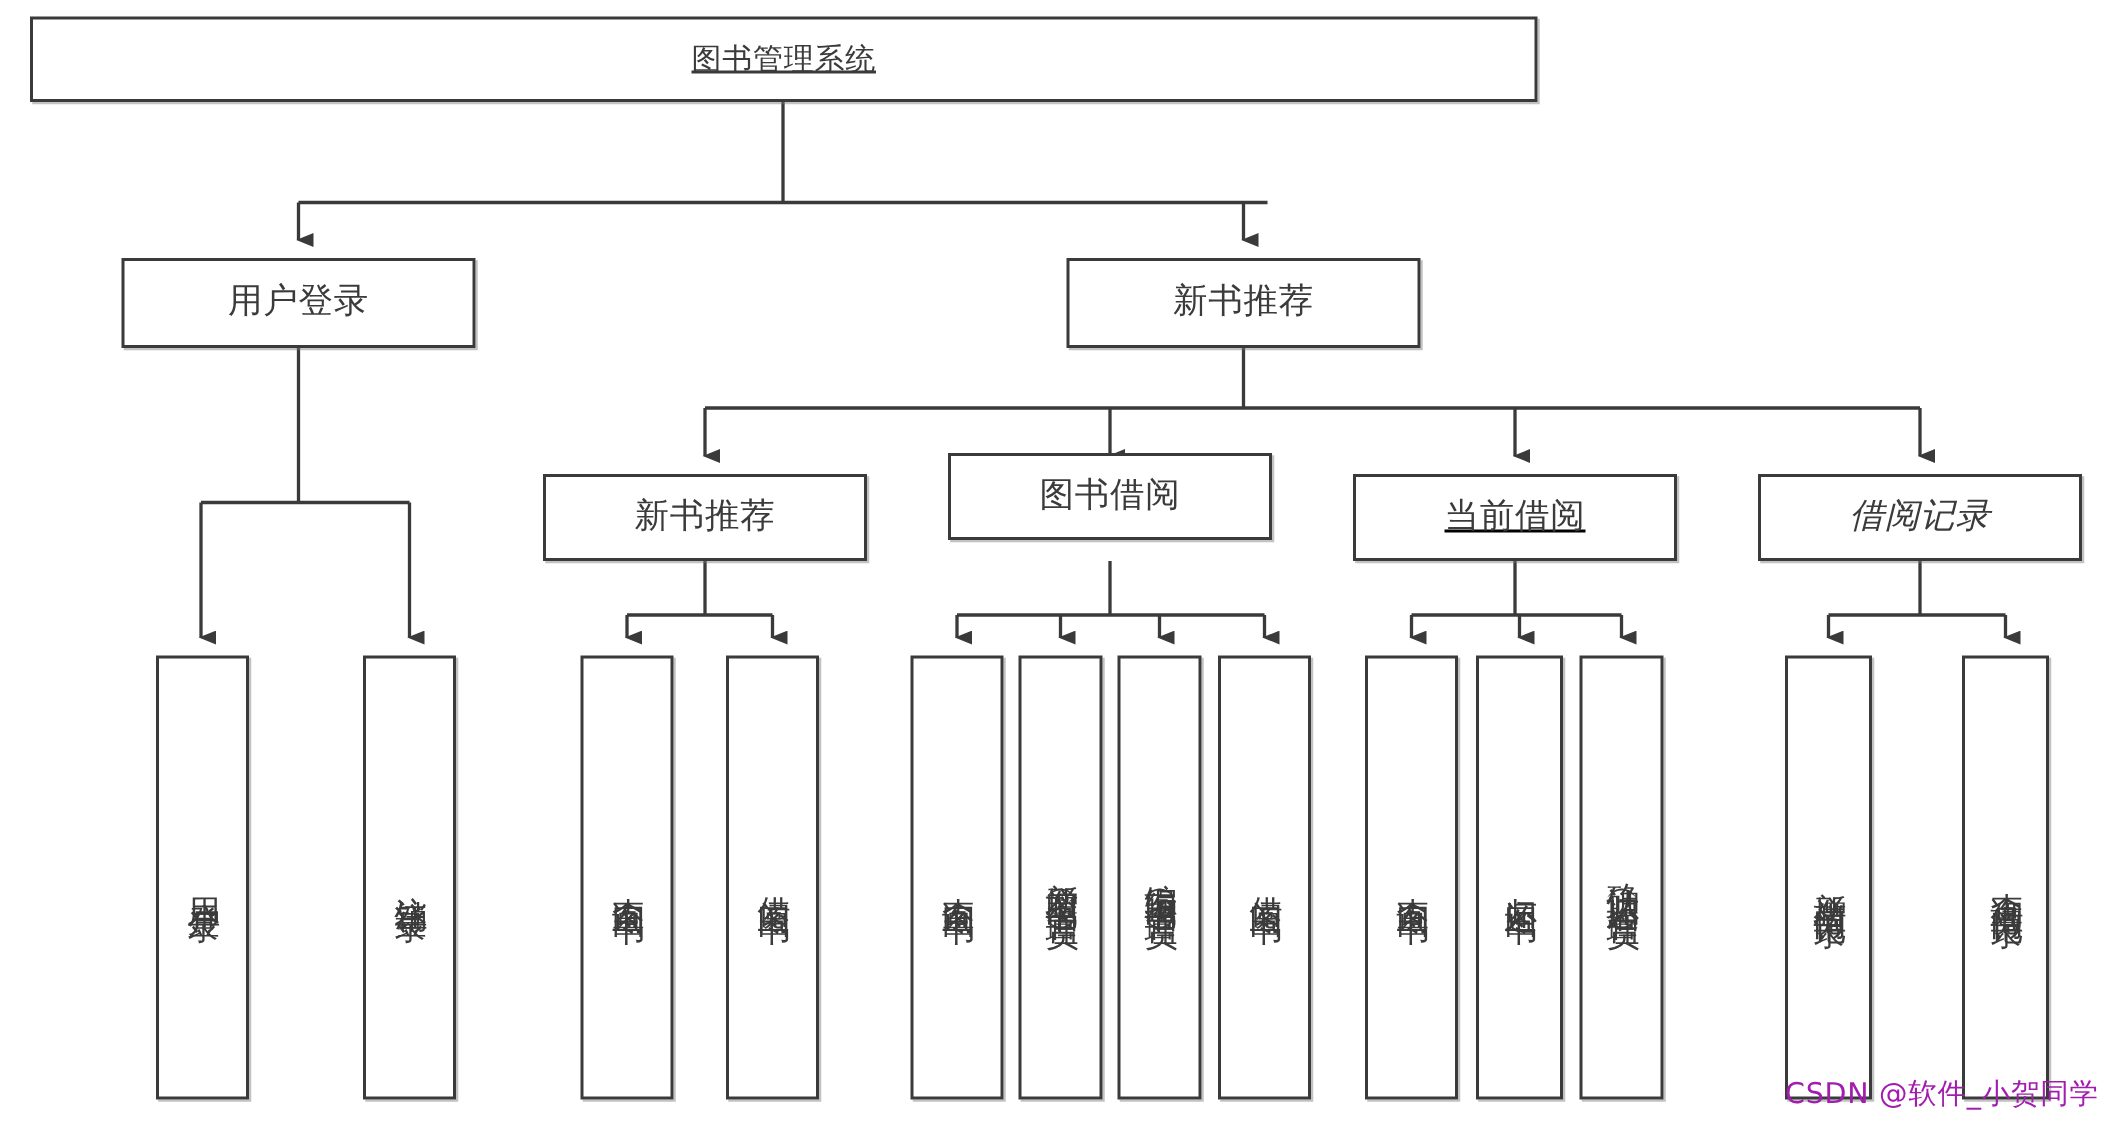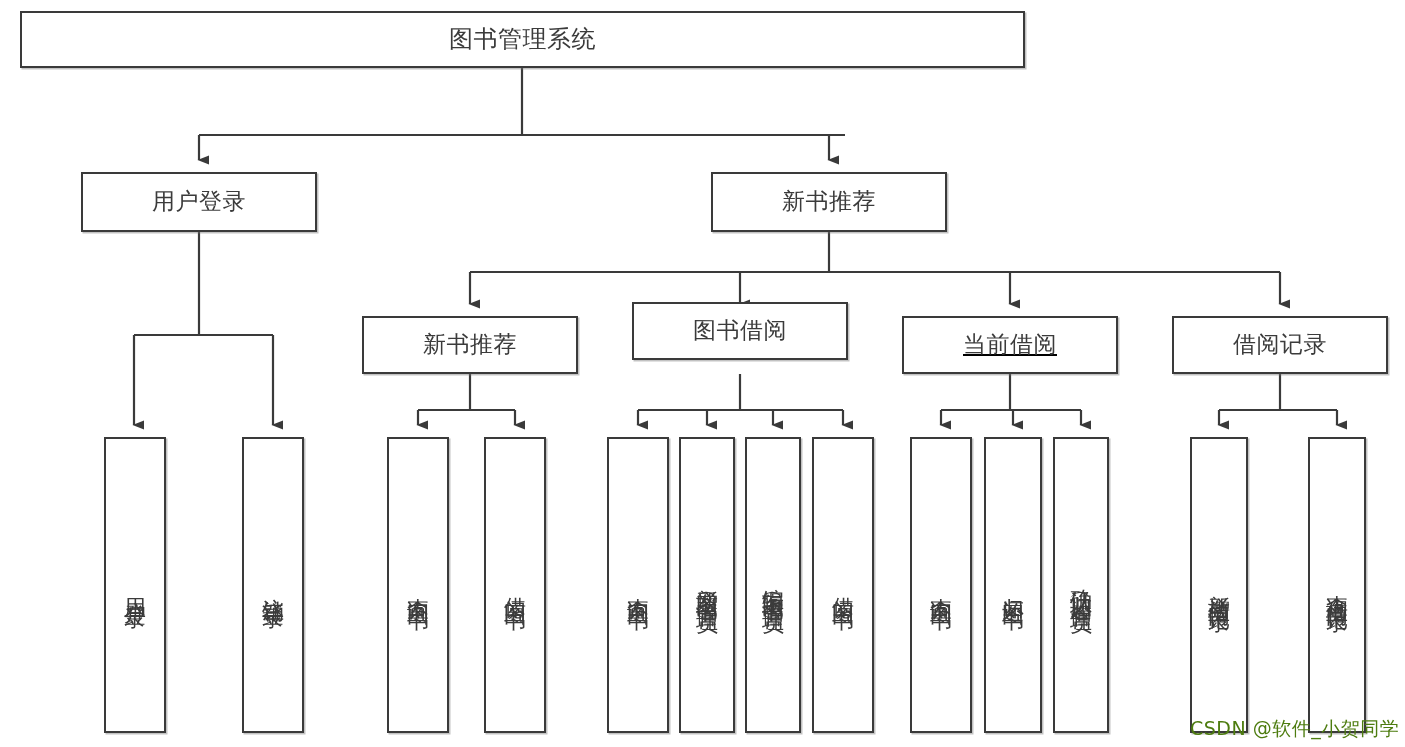--- a/index.html
+++ b/index.html
@@ -39,38 +39,39 @@
   .node .node-label {
     color: #3b3b3b;
     letter-spacing: 0.5px;
     line-height: 1.18;
     white-space: pre;
   }
   .node.horizontal .node-label {
     font-size: 23px;
   }
   .node.root .node-label {
-    font-size: 24px;
+    font-size: 20px;
+    text-decoration: underline;
   }
   .node.vertical {
     align-items: center;
     justify-content: center;
     padding-top: 4px;
   }
   .node.vertical .node-label {
     writing-mode: vertical-rl;
     text-orientation: upright;
     font-size: 22px;
     letter-spacing: 3.5px;
     line-height: 1.0;
     text-align: center;
   }
   .watermark {
     position: absolute;
-    color: #4d7c0f;
+    color: #a21caf;
     font-size: 19px;
     letter-spacing: 0.5px;
     z-index: 5;
     white-space: nowrap;
     font-family: "DejaVu Sans", "Liberation Sans", sans-serif;
   }
 </style>
 </head>
 <body>
 
@@ -143,21 +144,21 @@
   </div>
 
   <div class="node horizontal" style="left:632px; top:302px; width:216px; height:58px;text-align:right;">
     <span class="node-label">图书借阅</span>
   </div>
 
   <div class="node horizontal" style="left:902px; top:316px; width:216px; height:58px;text-decoration:underline;">
     <span class="node-label">当前借阅</span>
   </div>
 
-  <div class="node horizontal" style="left:1172px; top:316px; width:216px; height:58px;">
+  <div class="node horizontal" style="left:1172px; top:316px; width:216px; height:58px;font-style:italic;">
     <span class="node-label">借阅记录</span>
   </div>
 
   <div class="node vertical" style="left:104px; top:437px; width:62px; height:296px;">
     <span class="node-label">用户登录</span>
   </div>
 
   <div class="node vertical" style="left:242px; top:437px; width:62px; height:296px;">
     <span class="node-label">注销登录</span>
   </div>

